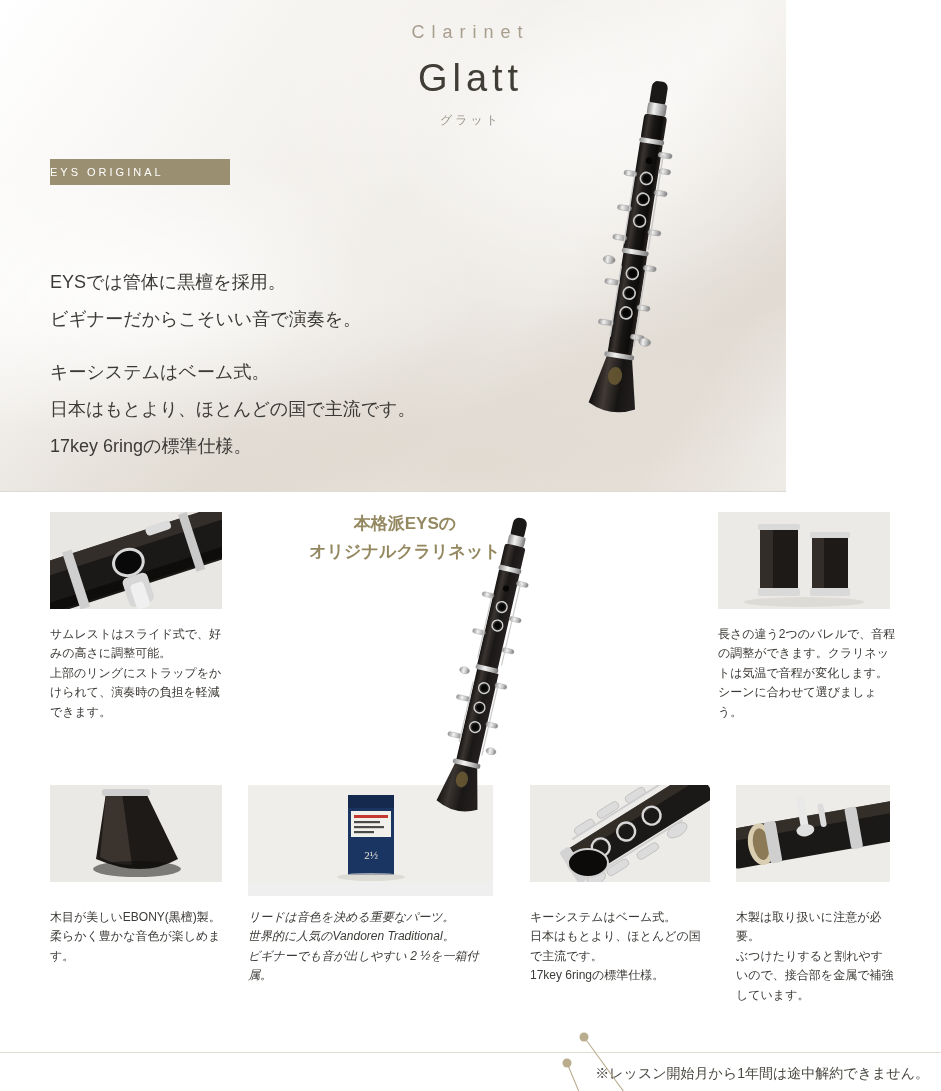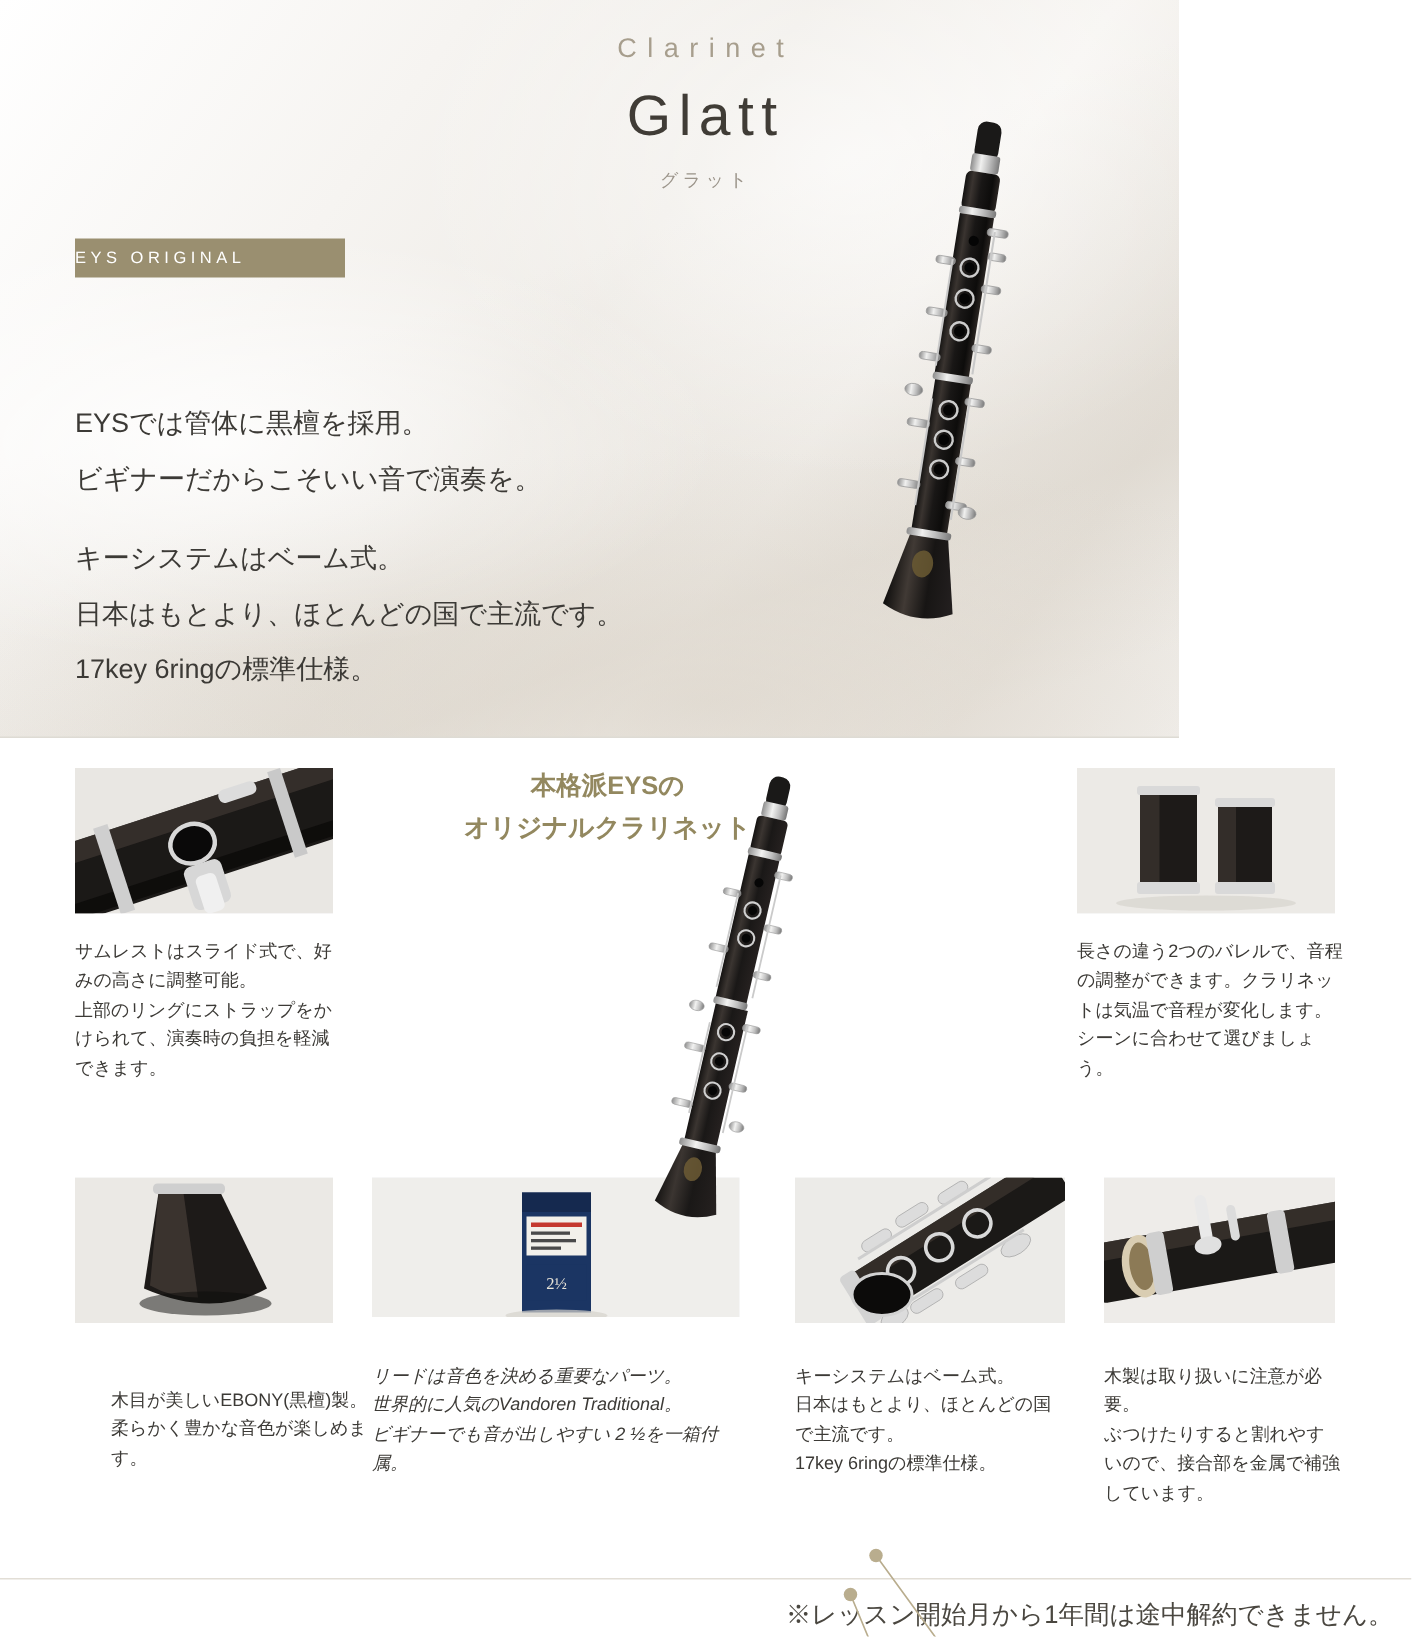--- a/index.html
+++ b/index.html
@@ -172,21 +172,21 @@
     left: 0;
     top: 1052px;
     width: 941px;
     height: 39px;
     border-top: 1px solid #e2ded6;
   }
   .footnote {
     position: absolute;
     right: 12px;
     top: 12px;
-    font-size: 17px;
+    font-size: 14px;
     color: #4a4740;
     text-align: right;
   }
 </style>
 </head>
 <body>
 
 <div class="hero">
   <div class="hero-silk"></div>
 
@@ -430,23 +430,23 @@
   <div class="photo" style="left:50px; top:293px; width:172px; height:97px;">
     <svg viewBox="0 0 172 97" style="width:172px;height:97px;display:block;">
       <rect width="172" height="97" fill="#ebe9e5"></rect>
       <path d="M56 8 L96 8 L128 74 Q92 94 46 74 Z" fill="#1d1a18"></path>
       <path d="M56 8 L72 8 L82 80 Q64 80 50 72 Z" fill="#423a34" opacity="0.8"></path>
       <rect x="52" y="4" width="48" height="7" rx="3" fill="#cfcfcf"></rect>
       <ellipse cx="87" cy="84" rx="44" ry="8" fill="#0c0b0a" opacity="0.5"></ellipse>
     </svg>
   </div>
 
-  <div class="ftext" style="left:50px; top:432px; width:178px;margin-left:24px;">木目が美しいEBONY(黒檀)製。<br>柔らかく豊かな音色が楽しめます。</div>
-
-  <div class="photo" style="left:248px; top:293px; width:245px; height:93px;">
+  <div class="ftext" style="left:50px; top:416px; width:178px;">木目が美しいEBONY(黒檀)製。<br>柔らかく豊かな音色が楽しめます。</div>
+
+  <div class="photo" style="left:248px; top:293px; width:245px; height:111px;">
     <svg viewBox="0 0 245 97" style="width:245px;height:97px;display:block;">
       <rect width="245" height="97" fill="#efeeeb"></rect>
       <rect x="100" y="10" width="46" height="80" fill="#1b3563"></rect>
       <rect x="100" y="10" width="46" height="13" fill="#15294f"></rect>
       <rect x="103" y="26" width="40" height="26" fill="#f2f0ea"></rect>
       <rect x="106" y="30" width="34" height="3" fill="#c4392f"></rect>
       <rect x="106" y="36" width="26" height="2.2" fill="#4a4a4a"></rect>
       <rect x="106" y="41" width="30" height="2.2" fill="#4a4a4a"></rect>
       <rect x="106" y="46" width="20" height="2.2" fill="#4a4a4a"></rect>
       <rect x="103" y="58" width="40" height="24" fill="#1b3563"></rect>

